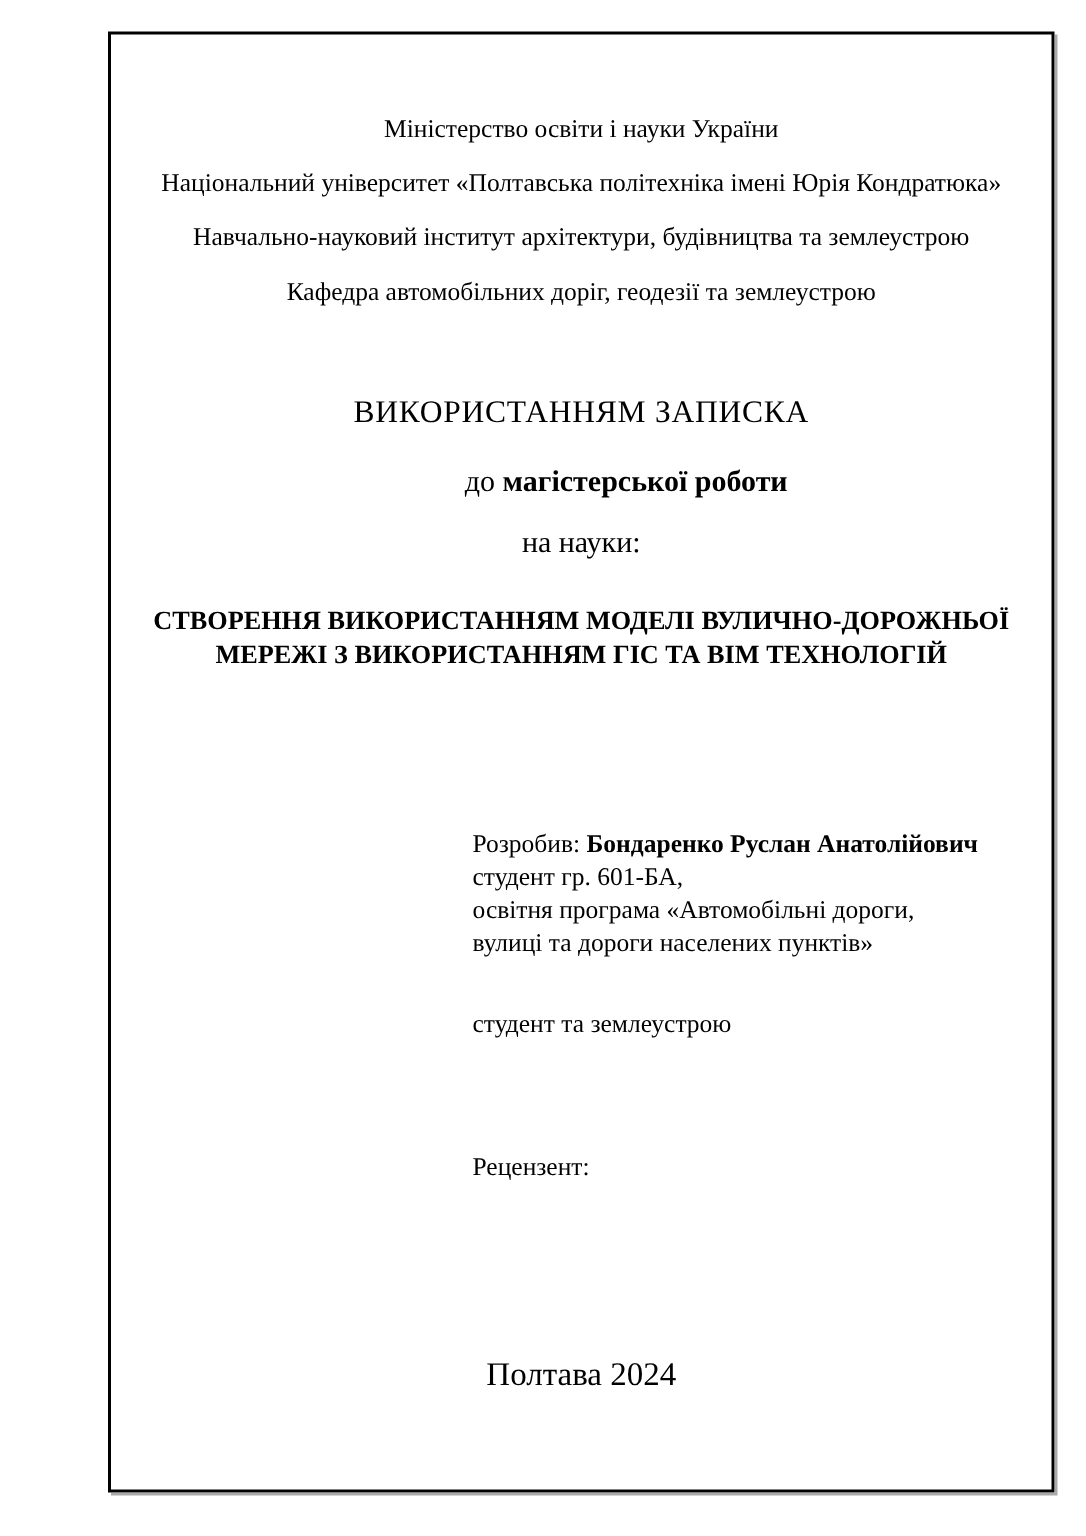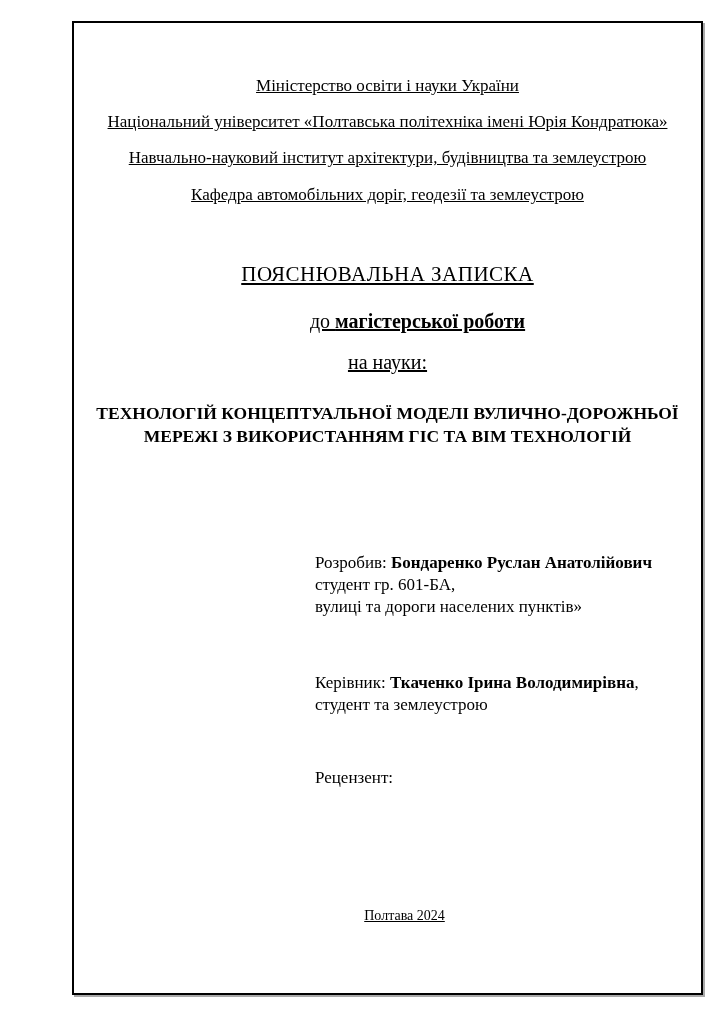--- a/index.html
+++ b/index.html
@@ -18,21 +18,20 @@
     width: 631px; height: 974px;
     box-sizing: border-box;
     border: 2px solid #000;
     box-shadow: 2px 2px 0 #a9a9a9;
   }
   .cline {
     position: absolute;
     left: 72px; width: 631px;
     text-align: center;
     white-space: nowrap;
-    text-decoration: underline;
   }
   .inst { font-size: 17px; line-height: 18px; }
   .l-inst1 { top: 77px; }
   .l-inst2 { top: 113px; }
   .l-inst3 { top: 149px; }
   .l-inst4 { top: 186px; }
   .doc-type { top: 262px; font-size: 21px; line-height: 24px; letter-spacing: 0.5px; }
   .subtitle { top: 310px; font-size: 20px; line-height: 22px; padding-left: 30px; }
   .topic    { top: 351px; font-size: 20px; line-height: 22px; }
   .thesis-title {
@@ -49,54 +48,54 @@
     left: 315px;
     width: 380px;
     font-size: 17px;
     line-height: 22px;
     margin-top: 40px;
   }
   .attr-block div { white-space: nowrap; }
   .dev-block { top: 512px; }
   .sup-block { top: 632px; }
   .reviewer  { top: 727px; }
-  .footer { top: 906px; font-size: 14px; line-height: 20px; margin-left: 17px; }
+  .footer { top: 906px; font-size: 22px; line-height: 20px; }
   b { font-weight: bold; }
 </style>
 </head>
 <body>
 
 <div class="page">
 
   <div class="frame"></div>
 
   <div class="cline inst l-inst1">Міністерство освіти і науки України</div>
   <div class="cline inst l-inst2">Національний університет «Полтавська політехніка імені Юрія Кондратюка»</div>
   <div class="cline inst l-inst3">Навчально-науковий інститут архітектури, будівництва та землеустрою</div>
   <div class="cline inst l-inst4">Кафедра автомобільних доріг, геодезії та землеустрою</div>
 
-  <div class="cline doc-type">ПОЯСНЮВАЛЬНА ЗАПИСКА</div>
+  <div class="cline doc-type">ВИКОРИСТАННЯМ ЗАПИСКА</div>
 
   <div class="cline subtitle"><span>до </span><b>магістерської роботи</b></div>
 
   <div class="cline topic">на науки:</div>
 
   <div class="thesis-title">
-    <div>ТЕХНОЛОГІЙ КОНЦЕПТУАЛЬНОЇ МОДЕЛІ ВУЛИЧНО-ДОРОЖНЬОЇ</div>
+    <div>СТВОРЕННЯ ВИКОРИСТАННЯМ МОДЕЛІ ВУЛИЧНО-ДОРОЖНЬОЇ</div>
     <div>МЕРЕЖІ З ВИКОРИСТАННЯМ ГІС ТА ВІМ ТЕХНОЛОГІЙ</div>
   </div>
 
   <div class="attr-block dev-block">
     <div><span>Розробив: </span><b>Бондаренко Руслан Анатолійович</b></div>
     <div>студент гр. 601-БА,</div>
+    <div>освітня програма «Автомобільні дороги,</div>
     <div>вулиці та дороги населених пунктів»</div>
   </div>
 
   <div class="attr-block sup-block">
-    <div><span>Керівник: </span><b>Ткаченко Ірина Володимирівна</b><span>,</span></div>
     <div>студент та землеустрою</div>
   </div>
 
   <div class="attr-block reviewer">
     <div>Рецензент:</div>
   </div>
 
   <div class="cline footer">Полтава 2024</div>
 
 </div>

